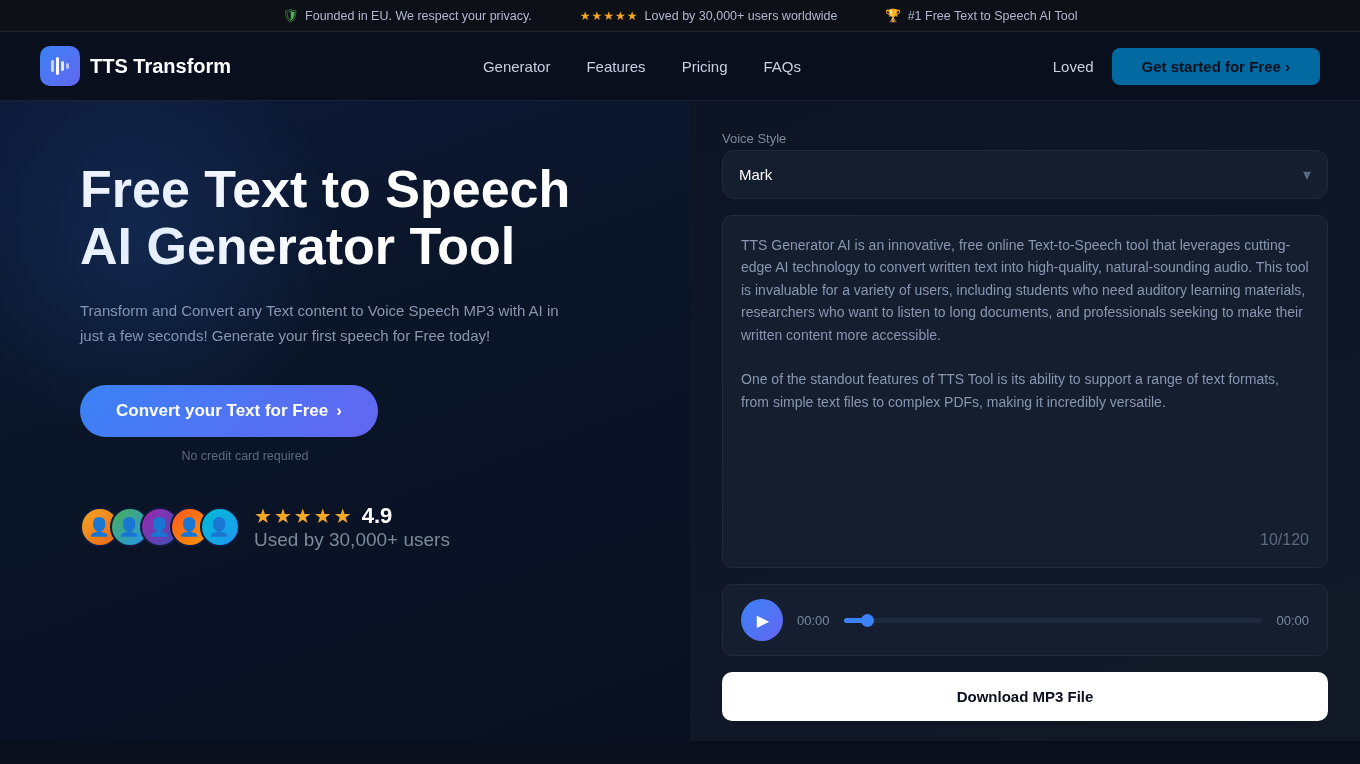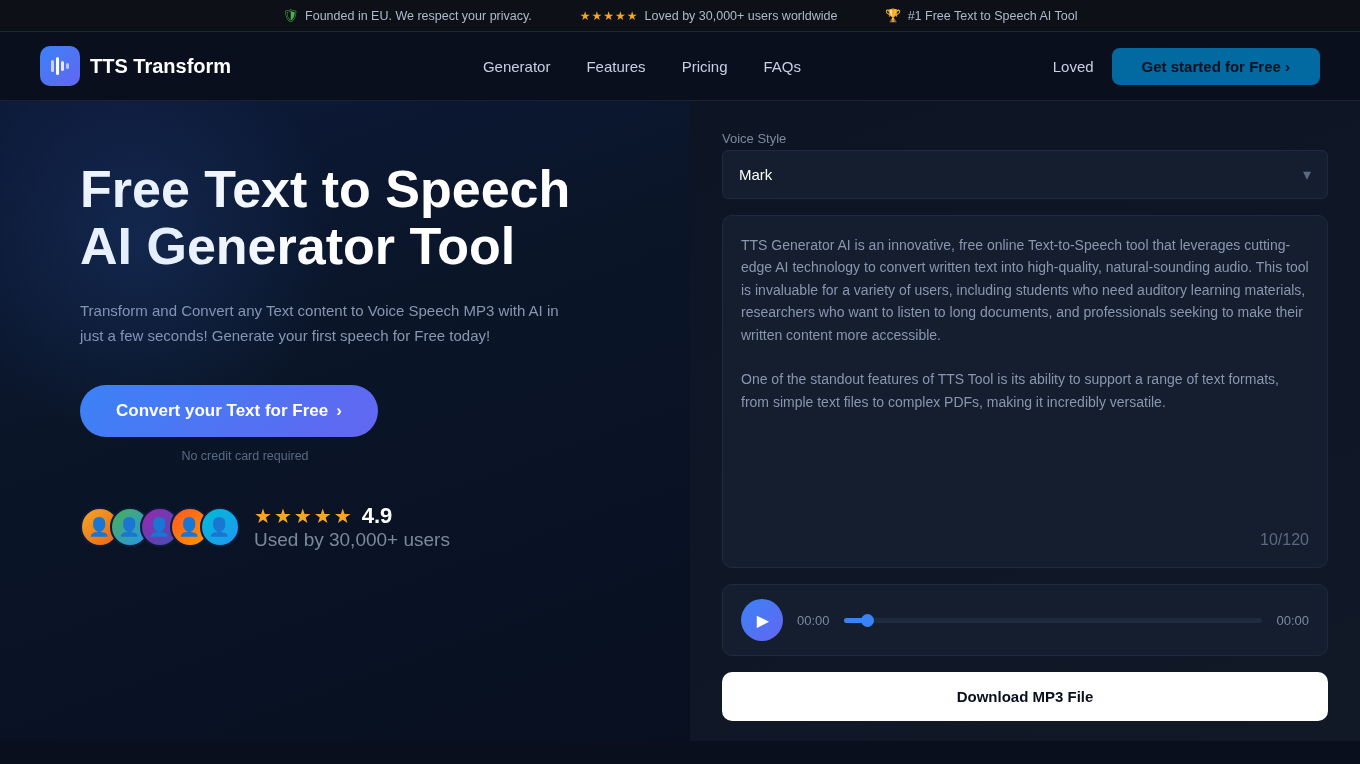--- a/index.html
+++ b/index.html
@@ -214,21 +214,21 @@
 
     .voice-style-label {
       font-size: 13px;
       color: #7a8a9c;
       font-weight: 500;
       margin-bottom: 4px;
     }
     .voice-select {
       background: #151e2e;
       border: 1px solid #1e2a3e;
-      border-radius: 6px;
+      border-radius: 12px;
       padding: 14px 16px;
       color: #fff;
       font-size: 15px;
       display: flex;
       align-items: center;
       justify-content: space-between;
       cursor: pointer;
     }
     .chevron-icon { color: #5a6a82; font-size: 16px; }
 

